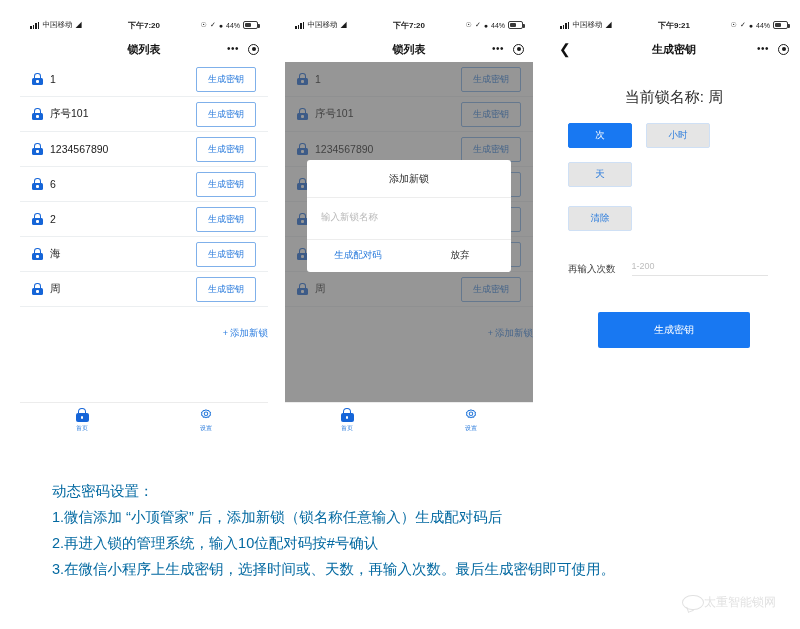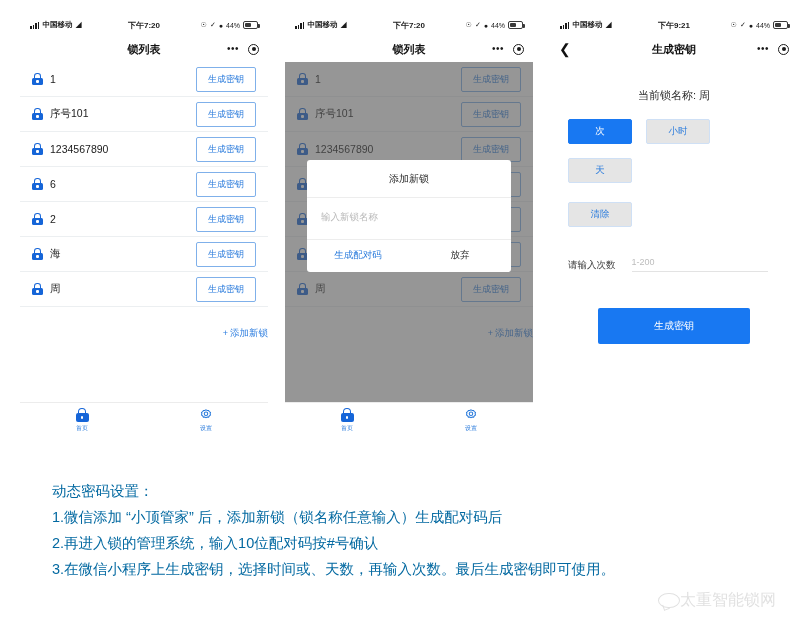--- a/index.html
+++ b/index.html
@@ -34,21 +34,21 @@
   
   .statusbar {
     height: 22px;
     display: flex;
     align-items: center;
     padding: 0 10px;
     font-size: 7.5px;
     color: #1a1a1a;
     letter-spacing: 0;
   }
-  .sb-left { display: flex; align-items: center; gap: 3px; flex: 1; font-weight: bold; }
+  .sb-left { display: flex; align-items: center; gap: 3px; flex: 1; }
   .sb-center { flex: 0 0 auto; font-weight: bold; font-size: 8px; }
   .sb-right { display: flex; align-items: center; justify-content: flex-end; gap: 3px; flex: 1; }
   .bars { display: inline-flex; align-items: flex-end; gap: 1px; height: 7px; }
   .bars i { display: block; width: 1.6px; background: #1a1a1a; }
   .bars i:nth-child(1) { height: 2.5px; }
   .bars i:nth-child(2) { height: 4px; }
   .bars i:nth-child(3) { height: 5.5px; }
   .bars i:nth-child(4) { height: 7px; }
   .wifi { font-size: 8px; line-height: 1; }
   .batt {
@@ -203,21 +203,21 @@
   }
   .dlg-btn {
     flex: 1; text-align: center; font-size: 9.5px;
     padding: 9px 0 10px;
   }
   .dlg-btn.cancel { color: #2d2d2d; }
   .dlg-btn.confirm { color: #2a7bdc; }
 
   
   .gk-lockname {
-    text-align: center; font-size: 11px; color: #2b2b2b;
+    text-align: center; font-size: 15px; color: #2b2b2b;
     padding: 26px 0 16px;
   }
   .chips {
     display: flex; gap: 14px; padding: 0 18px; flex-wrap: wrap;
   }
   .chip {
     width: 64px; height: 25px;
     border: 1px solid #cfe0f5;
     background: #e5e5e5;
     color: #2a7bdc;
@@ -254,21 +254,21 @@
     font-size: 14.5px;
     line-height: 26px;
   }
   .caption div { white-space: nowrap; }
 
   .watermark {
     position: absolute;
     right: 24px; bottom: 18px;
     display: flex; align-items: center; gap: 0;
     color: #dcdcdc;
-    font-size: 16px;
+    font-size: 12px;
     opacity: 0.85;
   }
   .wm-logo {
     width: 22px; height: 15px;
     border: 1.4px solid #dcdcdc;
     border-radius: 11px/8px;
     position: relative;
   }
   .wm-logo::after {
     content: ""; position: absolute; left: 4px; bottom: -3px;
@@ -560,21 +560,21 @@
     <div class="chips">
       <div class="chip active">次</div>
       <div class="chip">小时</div>
       <div class="chip">天</div>
     </div>
     <div class="chips second">
       <div class="chip">清除</div>
     </div>
 
     <div class="gk-field">
-      <span class="gk-label">请输入次数</span>
+      <span class="gk-label">再输入次数</span>
       <span class="gk-input">1-200</span>
     </div>
 
     <div class="big-btns">
       <div class="big-btn">生成密钥</div>
     </div>
   </div>
 </div>
 
 <div class="caption">

